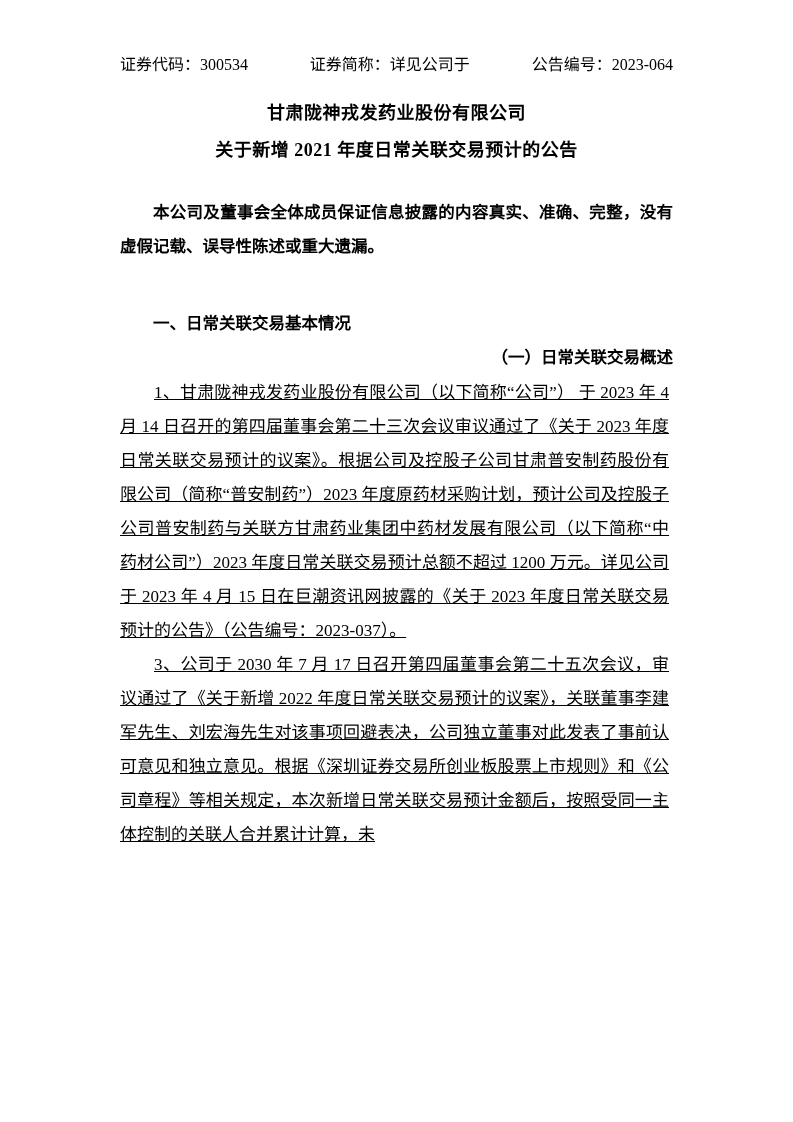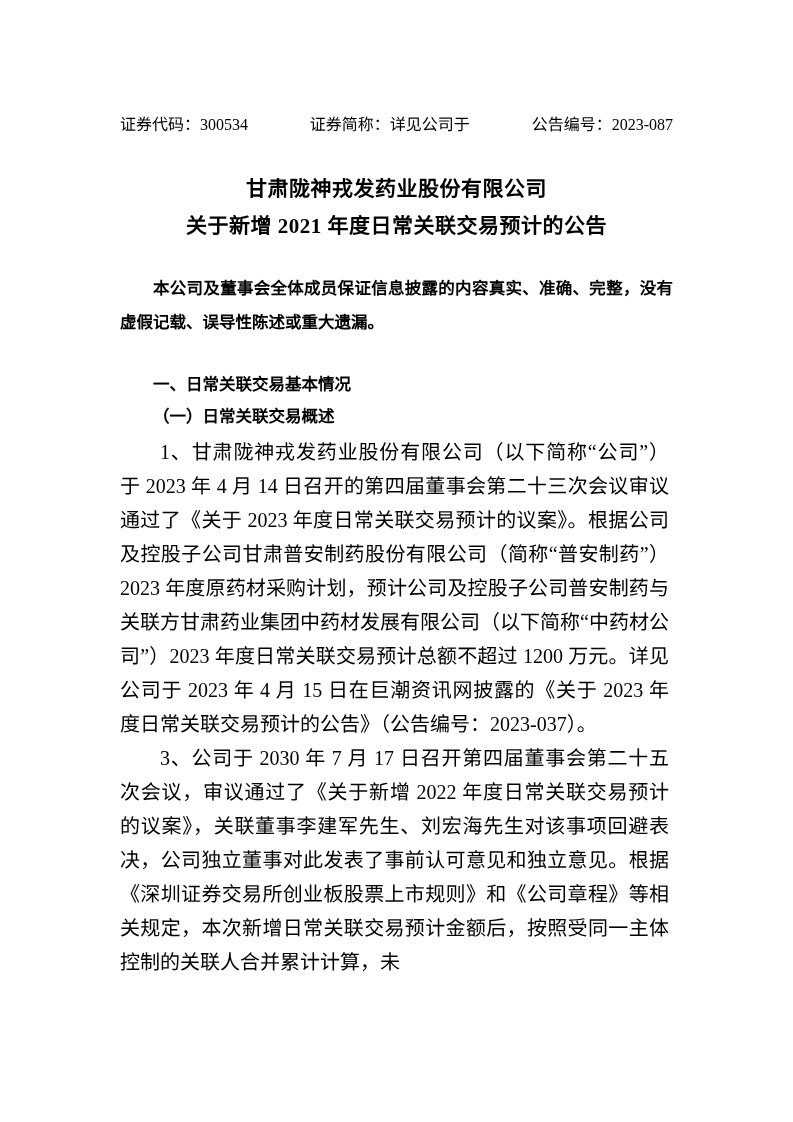--- a/index.html
+++ b/index.html
@@ -7,87 +7,89 @@
     padding: 0;
     background: #ffffff;
   }
   .page {
     position: relative;
     width: 793px;
     height: 1122px;
     margin: 0 auto;
     background: #ffffff;
     box-sizing: border-box;
-    padding: 115px 120px 40px 120px;
+    padding: 55px 120px 40px 120px;
     font-family: "Liberation Serif", "DejaVu Serif", serif;
     color: #000000;
     overflow: hidden;
   }
   .doc-header {
     display: flex;
     justify-content: space-between;
     align-items: baseline;
     font-size: 16px;
     line-height: 20px;
     white-space: nowrap;
   }
   .doc-title {
-    margin-top: 36px;
+    margin-top: 20px;
     text-align: center;
     font-weight: 700;
-    font-size: 21px;
+    font-size: 18px;
     line-height: 37px;
     letter-spacing: 0.5px;
   }
   .declaration {
     margin: 27px 0 0 0;
     font-weight: 700;
     font-size: 16.5px;
     line-height: 34px;
     text-indent: 2em;
     text-align: justify;
     text-justify: inter-ideograph;
   }
   .sec-heading {
-    margin: 28px 0 0 0;
-    font-family: Liberation Sans, sans-serif;
+    margin: 45px 0 0 0;
+    font-family: Liberation Mono, monospace;
     font-weight: 700;
     font-size: 16.5px;
     line-height: 32px;
     text-indent: 2em;
   }
   .subsec-heading {
     margin: 0;
     font-family: "Liberation Sans", "DejaVu Sans", sans-serif;
     font-weight: 700;
     font-size: 16.5px;
     line-height: 32px;
     text-indent: 2em;
+    text-align: right;
   }
   .body-paragraph {
     margin: 3px 4px 0 0;
-    font-size: 20px;
+    font-size: 17px;
     line-height: 34px;
     text-indent: 2em;
     text-align: justify;
     text-justify: inter-ideograph;
+    text-decoration: underline;
   }
   .body-paragraph + .body-paragraph {
     margin-top: 0;
   }
 </style>
 </head>
 <body>
 
 <div class="page">
 
   <div class="doc-header">
     <span>证券代码：300534</span>
     <span>证券简称：详见公司于</span>
-    <span>公告编号：2023-087</span>
+    <span>公告编号：2023-064</span>
   </div>
 
   <div class="doc-title">
     <div>甘肃陇神戎发药业股份有限公司</div>
     <div>关于新增 2021 年度日常关联交易预计的公告</div>
   </div>
 
   <p class="declaration">本公司及董事会全体成员保证信息披露的内容真实、准确、完整，没有虚假记载、误导性陈述或重大遗漏。</p>
 
   <h2 class="sec-heading">一、日常关联交易基本情况</h2>

